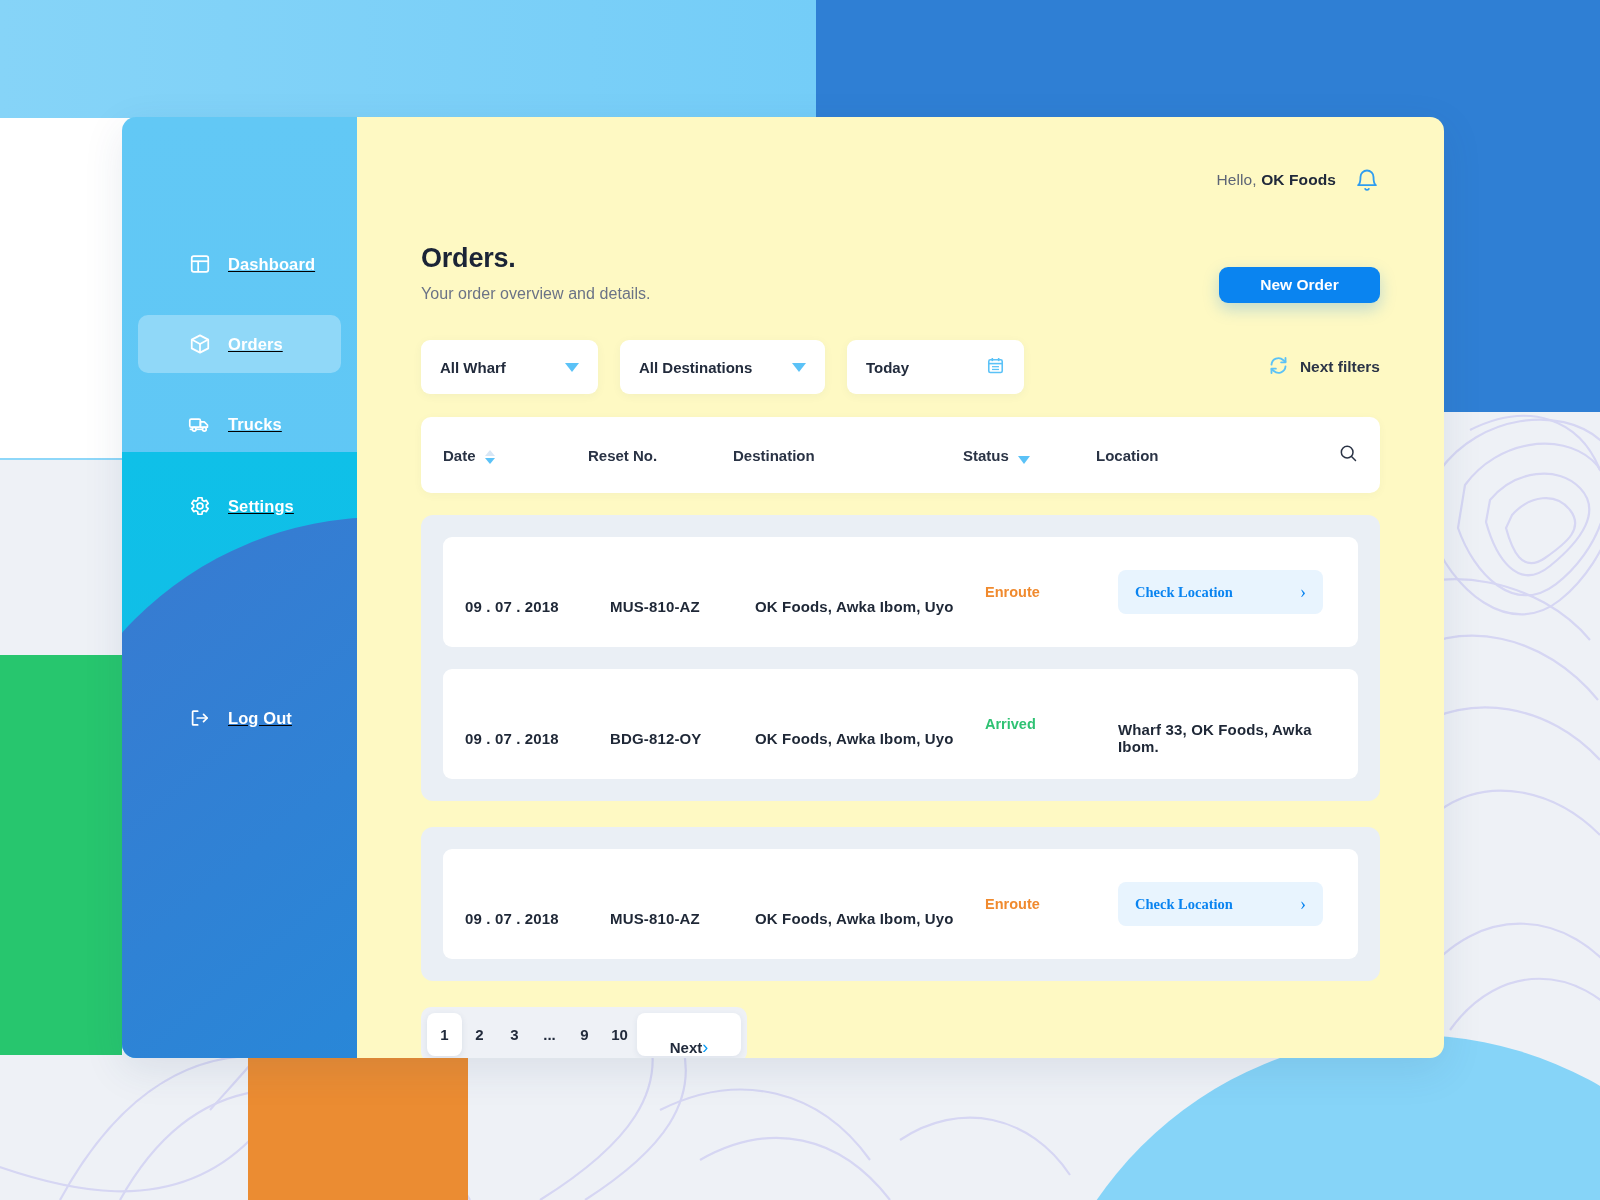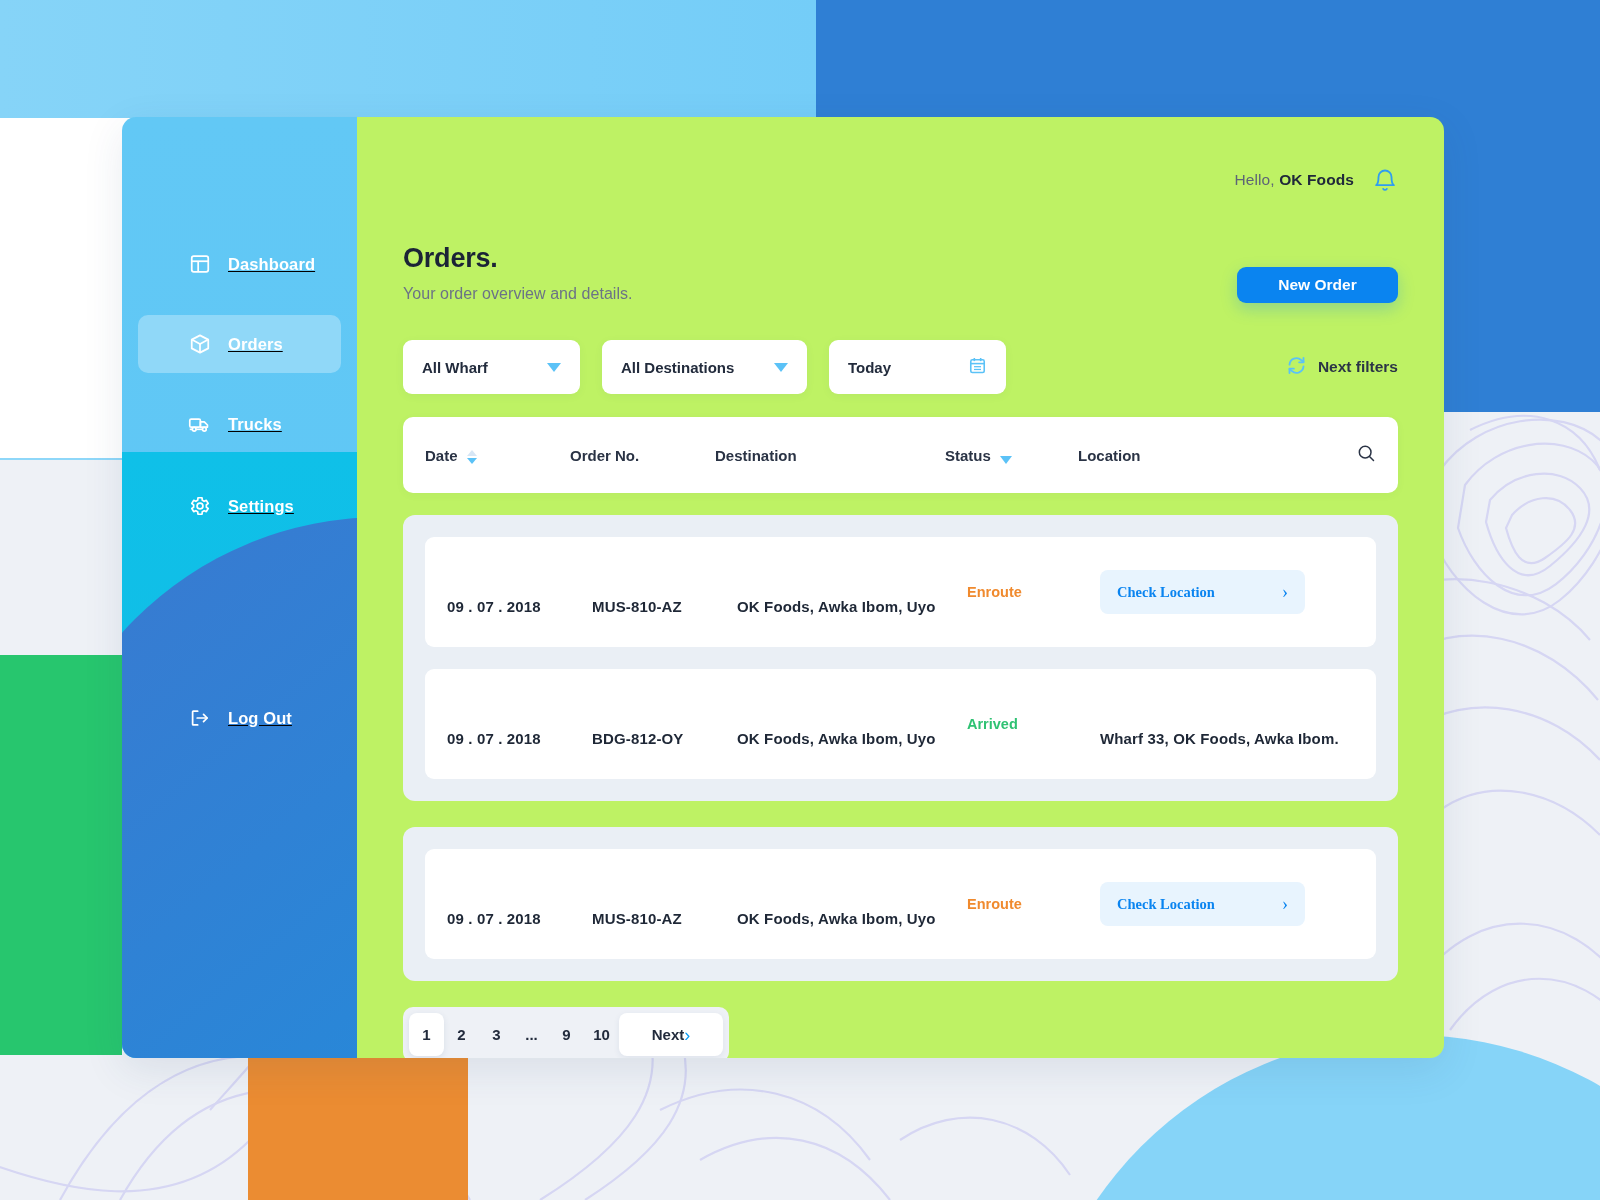--- a/index.html
+++ b/index.html
@@ -89,22 +89,22 @@
   .nav-item.active { background: rgba(255,255,255,.30); }
   .nav-item .ico { width: 23px; height: 23px; display:flex; align-items:center; justify-content:center; flex:0 0 23px;}
   .nav-item svg { display: block; }
   .nav-gap-1 { height: 22px; }
   .nav-gap-2 { height: 22px; }
   .nav-item.settings { margin-top: 24px; }
   .nav-item.logout { margin-top: 154px; }
 
   
   .main {
-    flex: 1; background: #bef264; position: relative;
-    padding: 0 46px;
+    flex: 1; background: #fef9c3; position: relative;
+    padding: 0 64px;
   }
   .topbar {
     display: flex; justify-content: flex-end; align-items: center;
     gap: 18px; height: 126px;
   }
   .hello { font-size: 15.5px; color: #5d6576; letter-spacing: .1px; }
   .hello b { color: #20293a; font-weight: 700; }
   .bell { width: 26px; height: 26px; cursor: pointer; }
 
   .page-head { display: flex; justify-content: space-between; align-items: flex-end; }
@@ -182,21 +182,21 @@
   .pg {
     min-width: 35px; height: 43px; border-radius: 8px; border: none; background: none;
     font-family: inherit; font-size: 15px; font-weight: 700; color: #222b3c;
     display: flex; align-items: center; justify-content: center; cursor: pointer;
   }
   .pg.active { background: #fff; box-shadow: 0 2px 6px rgba(40,70,110,.10); }
   .pg.dots { color: #222b3c; }
   .next {
     margin-left: auto; background: #fff; border: none; cursor: pointer; font-family: inherit;
     height: 43px; width: 110px; border-radius: 8px;
-    display: flex; align-items: center; justify-content: center; 
+    display: flex; align-items: flex-end; justify-content: center; 
     font-size: 15px; font-weight: 700; color: #222b3c;
     box-shadow: 0 2px 6px rgba(40,70,110,.08);
   }
   .next .chev { color: #0a9cf5; }
 </style>
 </head>
 <body>
 
 <div class="bg">
   <svg class="topo" viewBox="0 0 1600 1200" preserveAspectRatio="none">
@@ -374,21 +374,21 @@
 
     <div class="thead">
       <div class="th c-date">
         <span>Date</span>
         <span class="sort">
           <span class="up"></span>
             <span class="dn"></span>
         </span>
       </div>
       <div class="th c-truck">
-        <span>Order No.</span>
+        <span>Reset No.</span>
       </div>
       <div class="th c-dest">
         <span>Destination</span>
       </div>
       <div class="th c-status">
         <span>Status</span>
         <span class="caret-sm"></span>
       </div>
       <div class="th c-loc">
         <span>Location</span>

